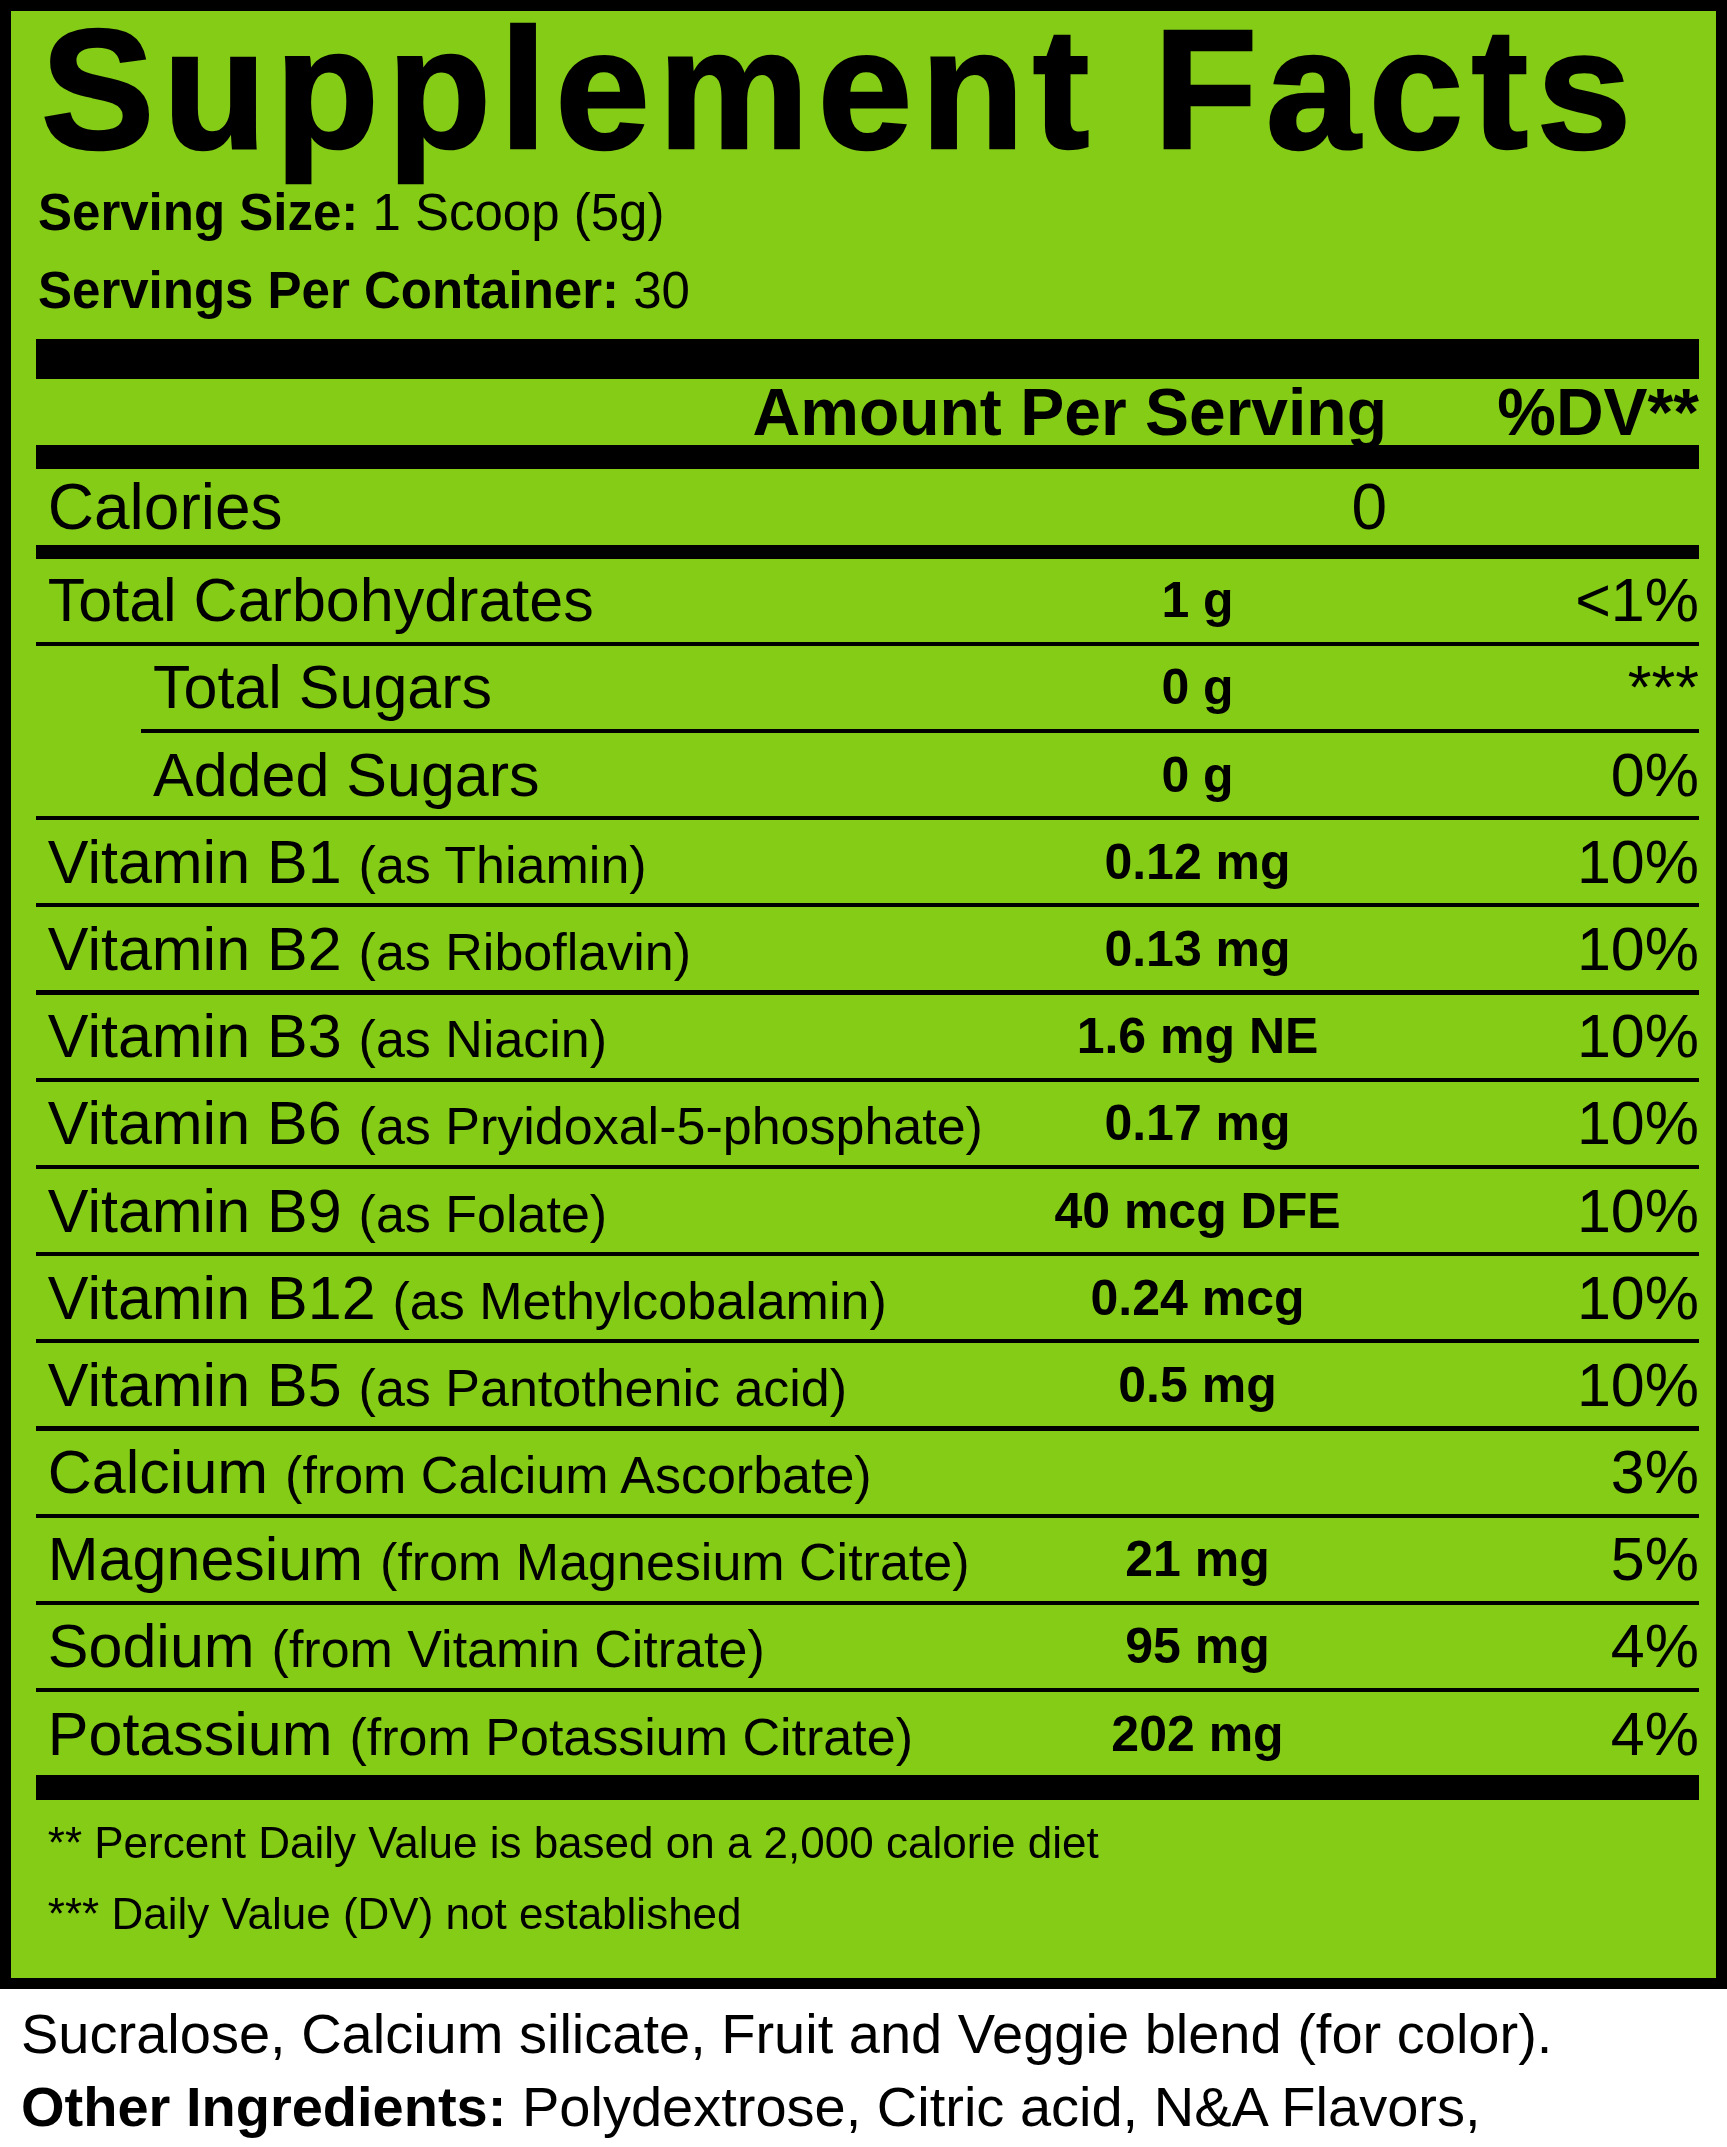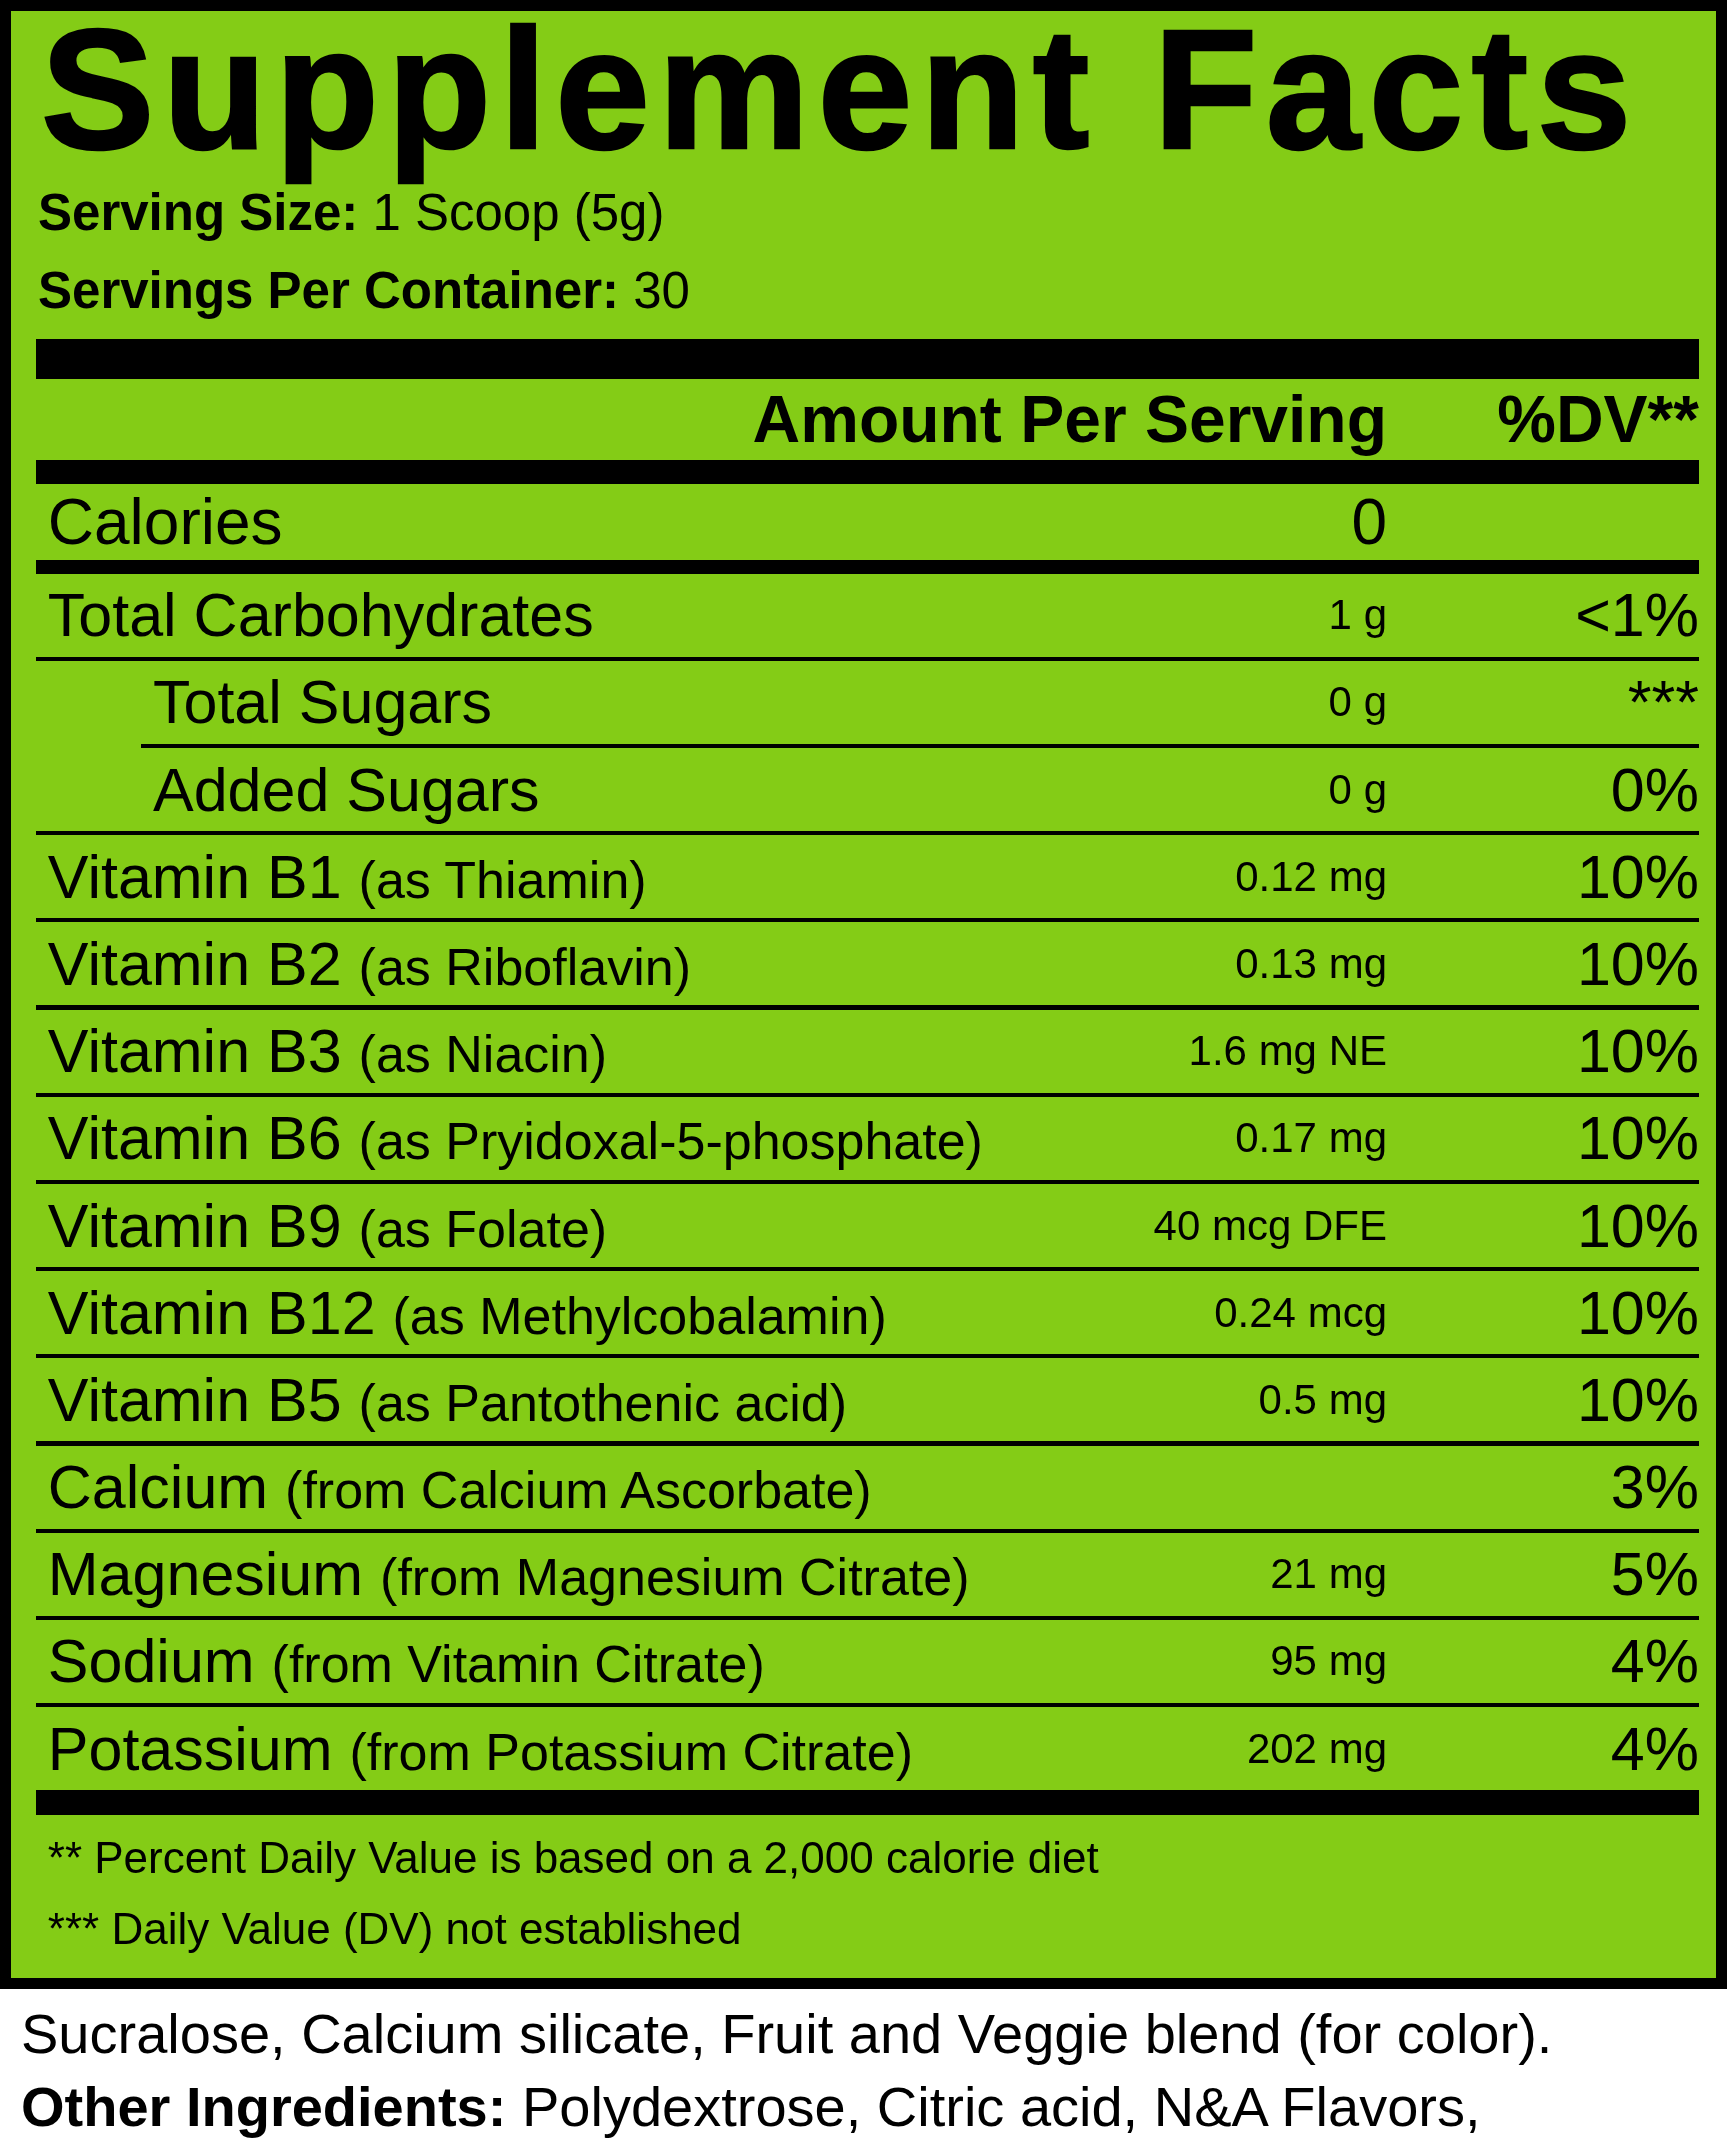--- a/index.html
+++ b/index.html
@@ -40,21 +40,21 @@
     white-space: nowrap;
   }
   .serving-line .lbl { font-weight: bold; }
   .bar1 { height: 40px; background: #000; margin-top: 8.4px; }
   .bar2 { height: 24.5px; background: #000; }
   .bar3 { height: 25px; background: #000; }
   .medbar { height: 13.5px; background: #000; }
   .sep { height: 4.2px; background: #000; }
   .sep.indent { margin-left: 105px; }
   .header-row {
-    height: 81px;
+    height: 66px;
     display: flex;
     align-items: center;
     justify-content: flex-end;
     font-weight: bold;
     font-size: 66px;
     white-space: nowrap;
   }
   .header-row .dv-h { width: 312px; text-align: right; }
   .calories-row {
     height: 76px;
@@ -68,21 +68,21 @@
   .calories-row .dv { width: 312px; text-align: right; }
   .row {
     height: 83px;
     display: flex;
     align-items: center;
     white-space: nowrap;
   }
   .row .name { flex: 1; font-size: 61px; padding-left: 11.8px; overflow: hidden; }
   .row.indent .name { padding-left: 117px; }
   .row .name .paren { font-size: 52px; }
-  .row .amt { width: 379px; text-align: right; font-size: 42px; }
+  .row .amt { width: 379px; text-align: center; font-size: 50px; font-weight: bold; }
   .row .dv { width: 312px; text-align: right; font-size: 61px; }
   .footnotes { margin-top: 6.7px; margin-left: 11.8px; font-size: 44px; line-height: 71px; white-space: nowrap; }
   .other {
     margin: 8.4px 0 0 21px;
     font-size: 56px;
     line-height: 73px;
     white-space: nowrap;
   }
   .other .lbl { font-weight: bold; }
 </style>

